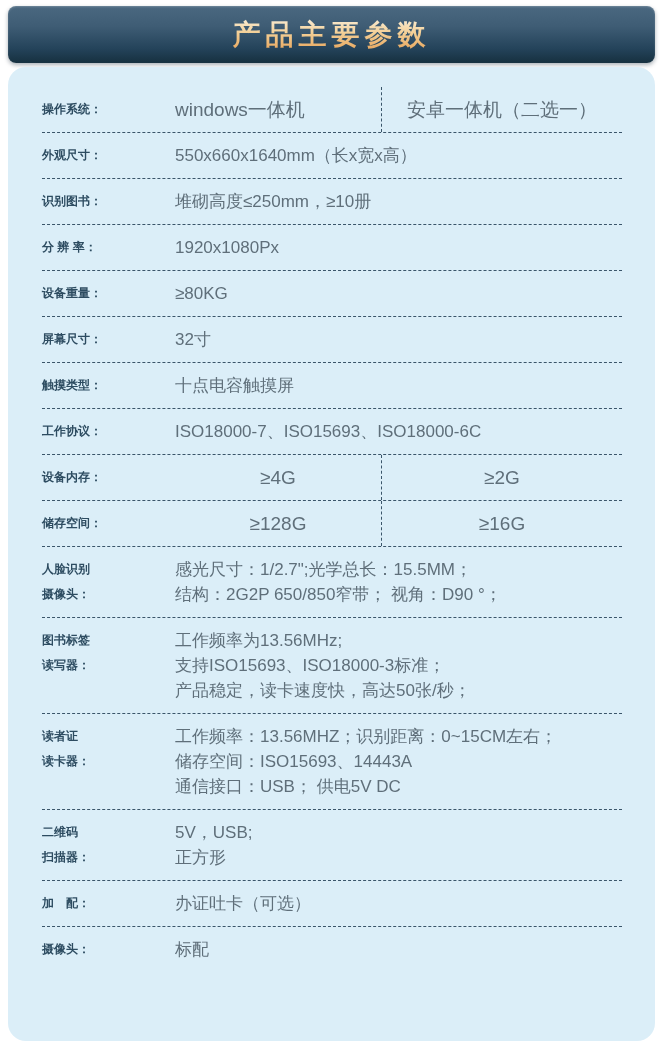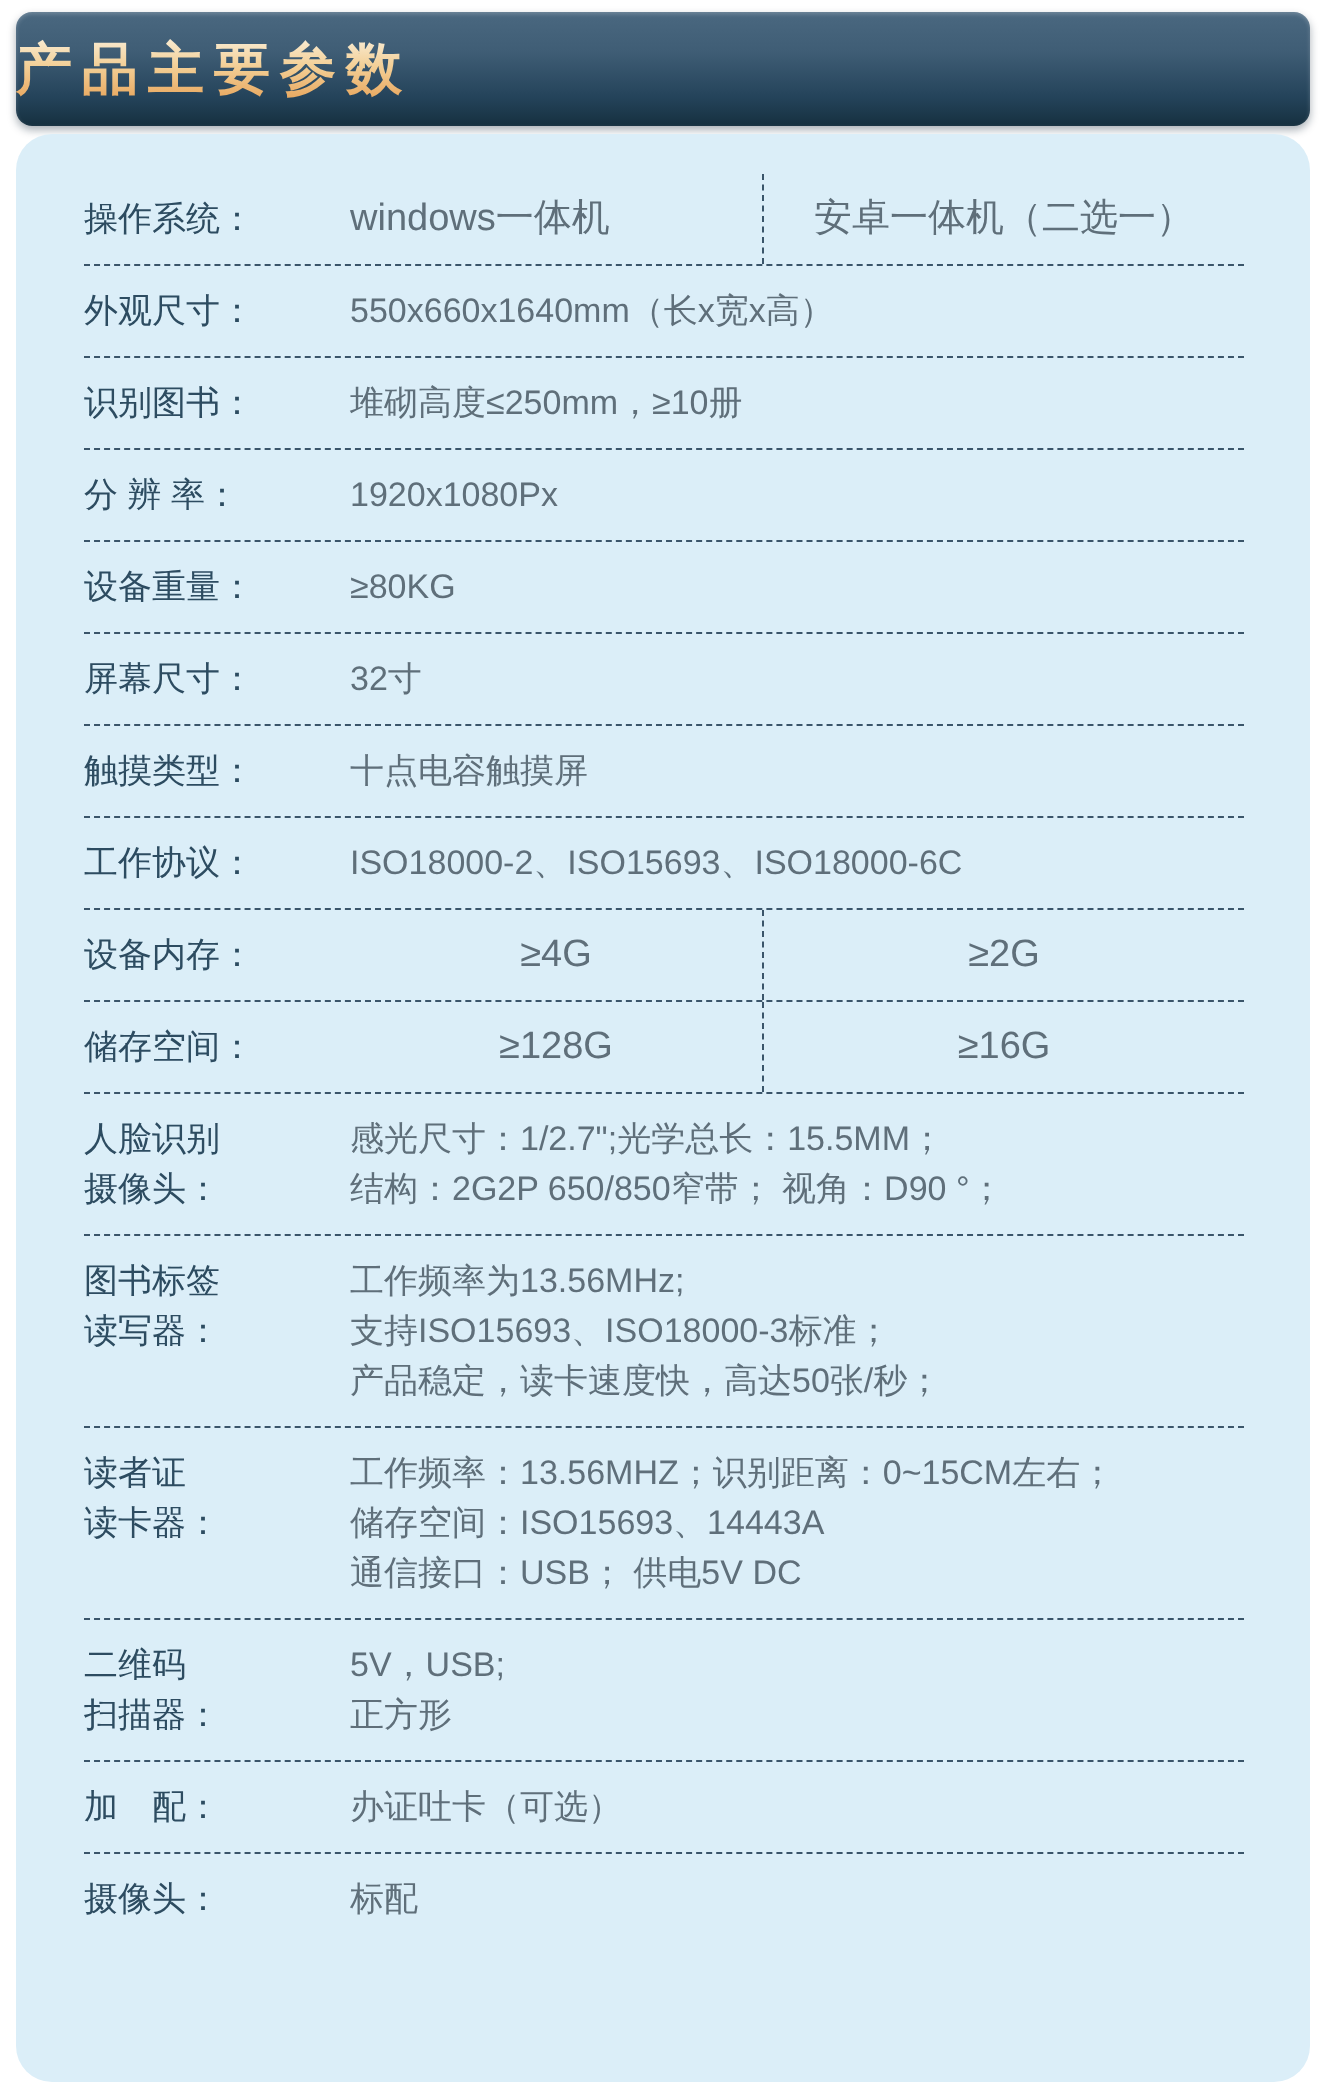--- a/index.html
+++ b/index.html
@@ -16,38 +16,38 @@
   html,body{margin:0;padding:0;}
   body{
     width:663px;height:1049px;background:#ffffff;
     font-family:"Liberation Sans","DejaVu Sans",sans-serif;
     overflow:hidden;
   }
   .page{width:663px;height:1049px;padding:6px 8px 0;}
   .header{
     height:57px;border-radius:8px;
     background:linear-gradient(180deg,var(--header-top) 0%,#3f5d75 35%,#24435a 75%,var(--header-bottom) 100%);
-    display:flex;align-items:center;
+    display:flex;align-items:center;justify-content:center;
     box-shadow:0 2px 4px rgba(10,30,45,.35), inset 0 1px 2px rgba(255,255,255,.22);
   }
   .title{
     font-size:28px;font-weight:700;letter-spacing:5px;
     background:linear-gradient(180deg,var(--gold-light) 5%,#f3cf96 45%,var(--gold-dark) 95%);
     -webkit-background-clip:text;background-clip:text;color:transparent;
   }
   .card{
     margin-top:4px;height:974px;border-radius:18px;
     background:var(--card-bg);
     padding:20px 33px 0 34px;
   }
   .row{display:flex;border-bottom:1px dashed var(--line-color);}
   .row.last{border-bottom:none;}
   .label{
     width:133px;flex:none;padding:10px 0;
-    color:var(--label-color);font-weight:400;font-size:17px;
+    color:var(--label-color);font-weight:700;font-size:12px;
   }
   .lline{line-height:25px;white-space:nowrap;}
   .value{flex:1;padding:10px 0;color:var(--value-color);font-size:17px;}
   .vline{line-height:25px;white-space:nowrap;}
   .vsplit{flex:1;display:flex;}
   .half{
     display:flex;align-items:center;justify-content:center;
     padding:10px 0;color:var(--value-color);font-size:19px;line-height:25px;white-space:nowrap;
   }
   .half.lhalf{flex:0 0 206px;}
@@ -118,21 +118,21 @@
           </div>
           <div class="value">
             <div class="vline">十点电容触摸屏</div>
           </div>
         </div>
         <div class="row">
           <div class="label">
             <div class="lline">工作协议：</div>
           </div>
           <div class="value">
-            <div class="vline">ISO18000-2、ISO15693、ISO18000-6C</div>
+            <div class="vline">ISO18000-7、ISO15693、ISO18000-6C</div>
           </div>
         </div>
         <div class="row">
           <div class="label">
             <div class="lline">设备内存：</div>
           </div>
           <div class="vsplit">
             <div class="half lhalf">≥4G</div>
             <div class="half rhalf">≥2G</div>
           </div>

